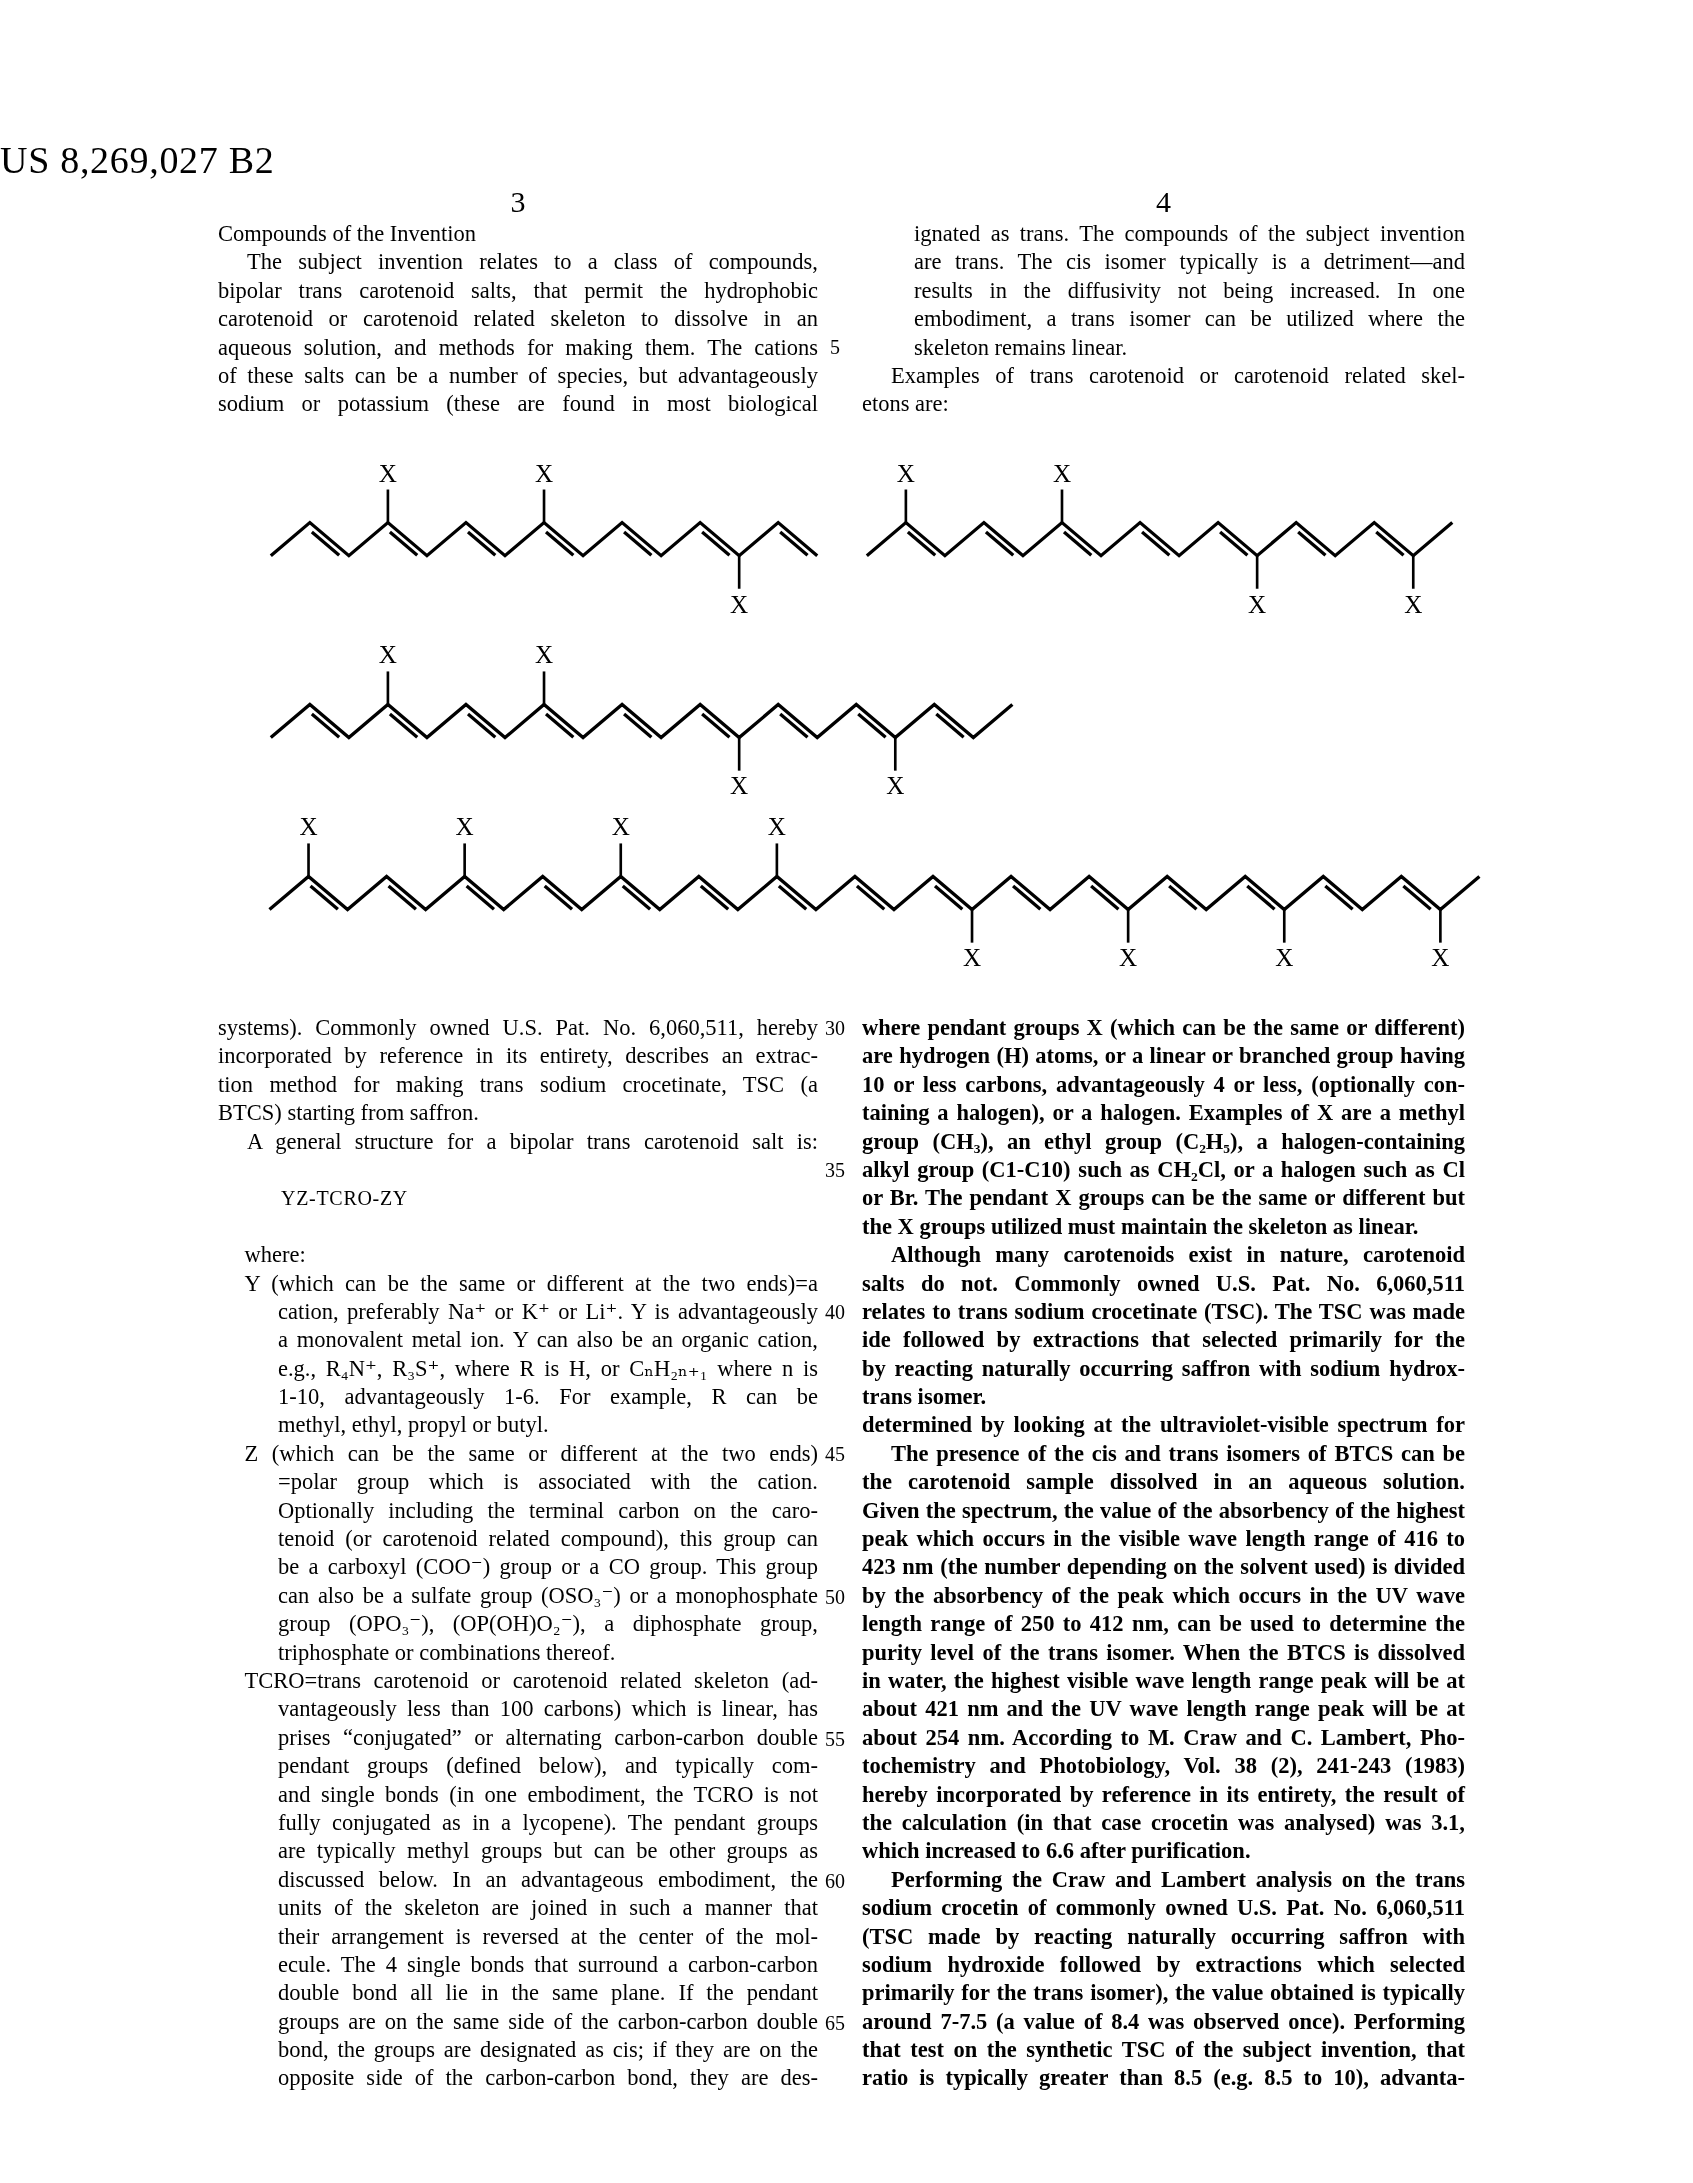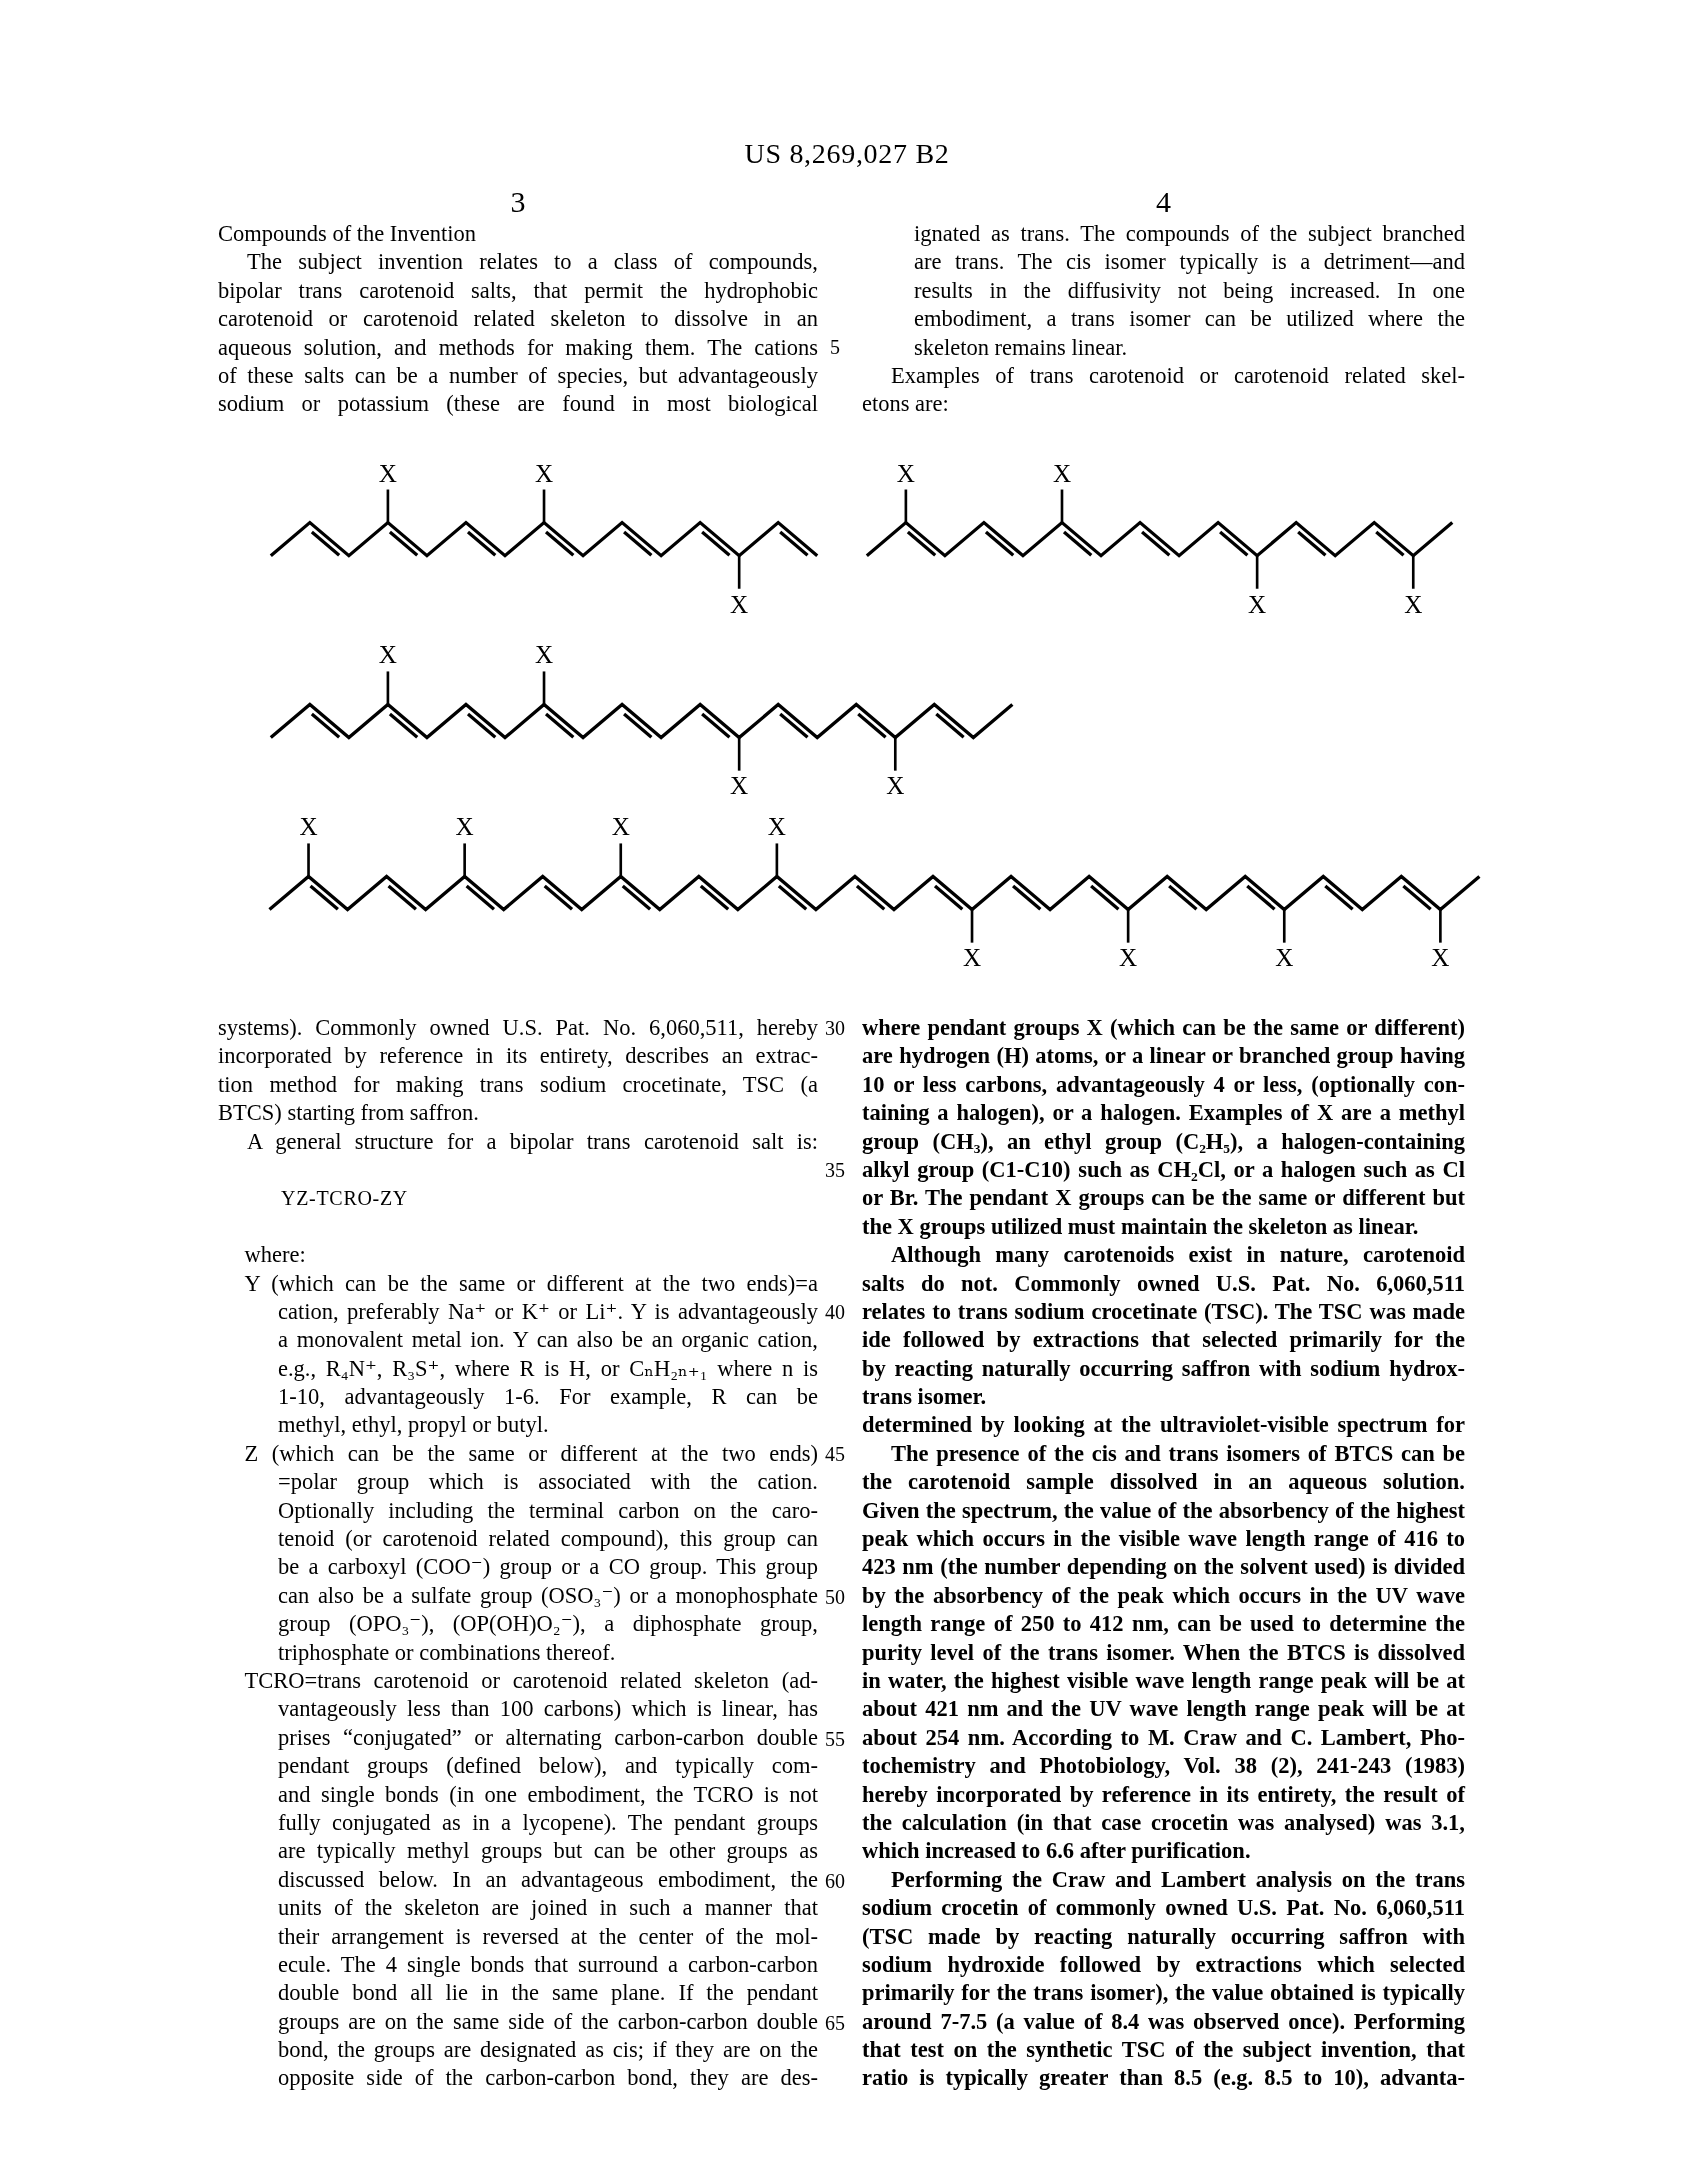--- a/index.html
+++ b/index.html
@@ -6,21 +6,21 @@
   .page{
     position:relative;
     width:1694px;height:2183px;
     background:#ffffff;
     font-family:"Liberation Serif","DejaVu Serif",serif;
     color:#000;
     overflow:hidden;
   }
   .patent-number{
     position:absolute;top:138px;left:0;width:1694px;
-    text-align:center;font-size:28px;letter-spacing:0.7px;
+    text-align:left;font-size:38px;letter-spacing:0.7px;
   }
   .colnum{position:absolute;top:185px;font-size:30px;}
   .colnum.left{left:218px;width:600px;text-align:center;}
   .colnum.right{left:862px;width:603px;text-align:center;}
   .col{position:absolute;}
   #left-upper {left:218px; top:220px; width:600px;}
   #right-upper{left:862px;top:220px; width:603px;}
   #left-lower {left:218px; top:1014px;width:600px;}
   #right-lower{left:862px;top:1014px;width:603px;font-weight:bold;}
   .ln{
@@ -54,21 +54,21 @@
       <div class="ln">Compounds of the Invention</div>
       <div class="ln ind-para j">The subject invention relates to a class of compounds,</div>
       <div class="ln j">bipolar trans carotenoid salts, that permit the hydrophobic</div>
       <div class="ln j">carotenoid or carotenoid related skeleton to dissolve in an</div>
       <div class="ln j">aqueous solution, and methods for making them. The cations</div>
       <div class="ln j">of these salts can be a number of species, but advantageously</div>
       <div class="ln j">sodium or potassium (these are found in most biological</div>
     </div>
 
   <div class="col" id="right-upper">
-      <div class="ln ind-embed j">ignated as trans. The compounds of the subject branched</div>
+      <div class="ln ind-embed j">ignated as trans. The compounds of the subject invention</div>
       <div class="ln ind-embed j">are trans. The cis isomer typically is a detriment—and</div>
       <div class="ln ind-embed j">results in the diffusivity not being increased. In one</div>
       <div class="ln ind-embed j">embodiment, a trans isomer can be utilized where the</div>
       <div class="ln ind-embed">skeleton remains linear.</div>
       <div class="ln ind-para j">Examples of trans carotenoid or carotenoid related skel-</div>
       <div class="ln">etons are:</div>
     </div>
 
   <svg id="figures" viewBox="0 0 2560 3300">
       <g>

